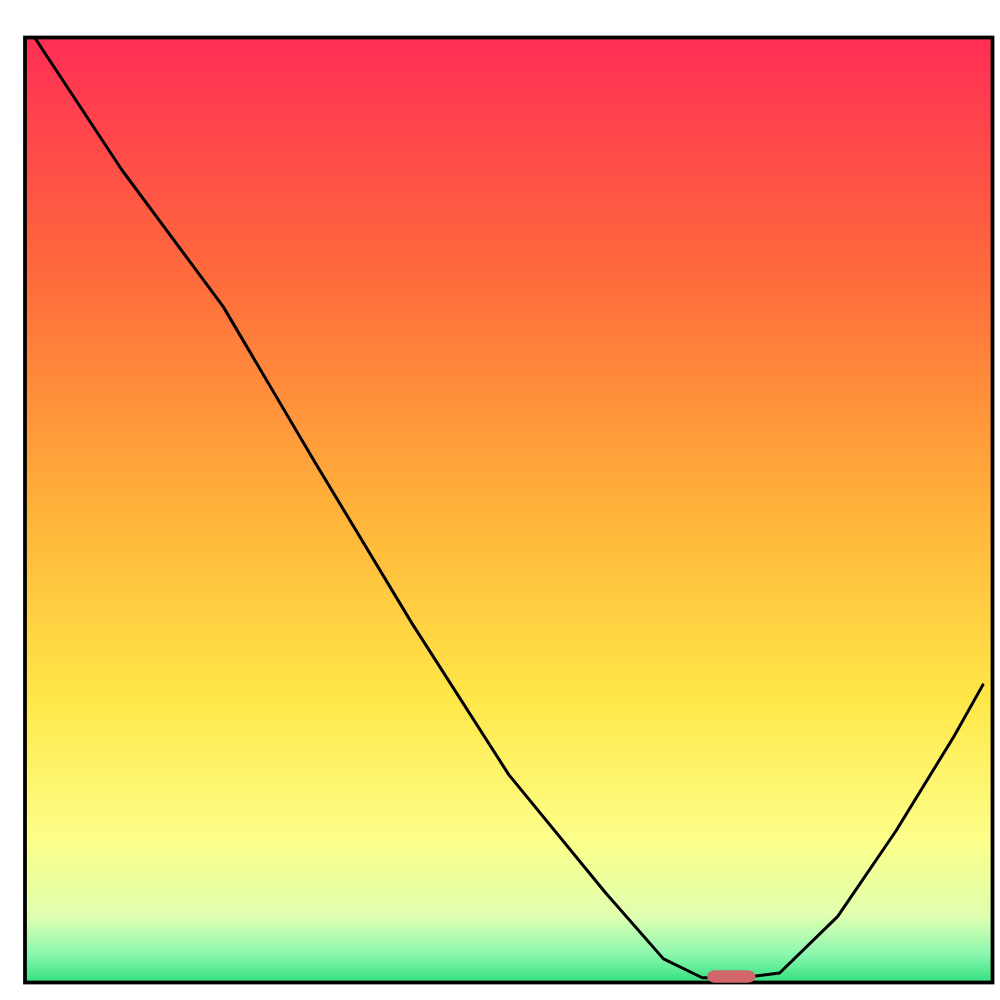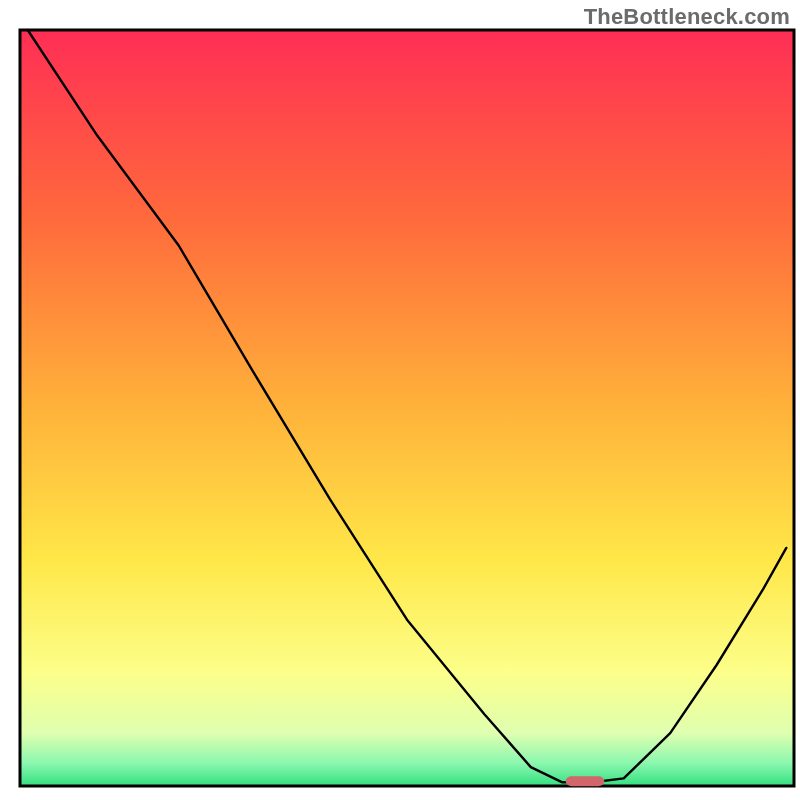--- a/index.html
+++ b/index.html
@@ -25,21 +25,20 @@
     letter-spacing: 0.2px;
   }
   svg {
     display: block;
   }
 </style>
 </head>
 <body>
 
 <div class="container">
-  <div class="watermark">TheBottleneck.com</div>
 
   <svg id="chart-svg" width="800" height="800" viewBox="0 0 800 800">
     <defs>
       <linearGradient id="bg-grad" x1="0" y1="0" x2="0" y2="1">
           <stop offset="0%" stop-color="#ff2e55"></stop>
           <stop offset="25%" stop-color="#ff6a3c"></stop>
           <stop offset="50%" stop-color="#ffb23a"></stop>
           <stop offset="70%" stop-color="#ffe748"></stop>
           <stop offset="85%" stop-color="#fcff8a"></stop>
           <stop offset="93%" stop-color="#dfffb0"></stop>

